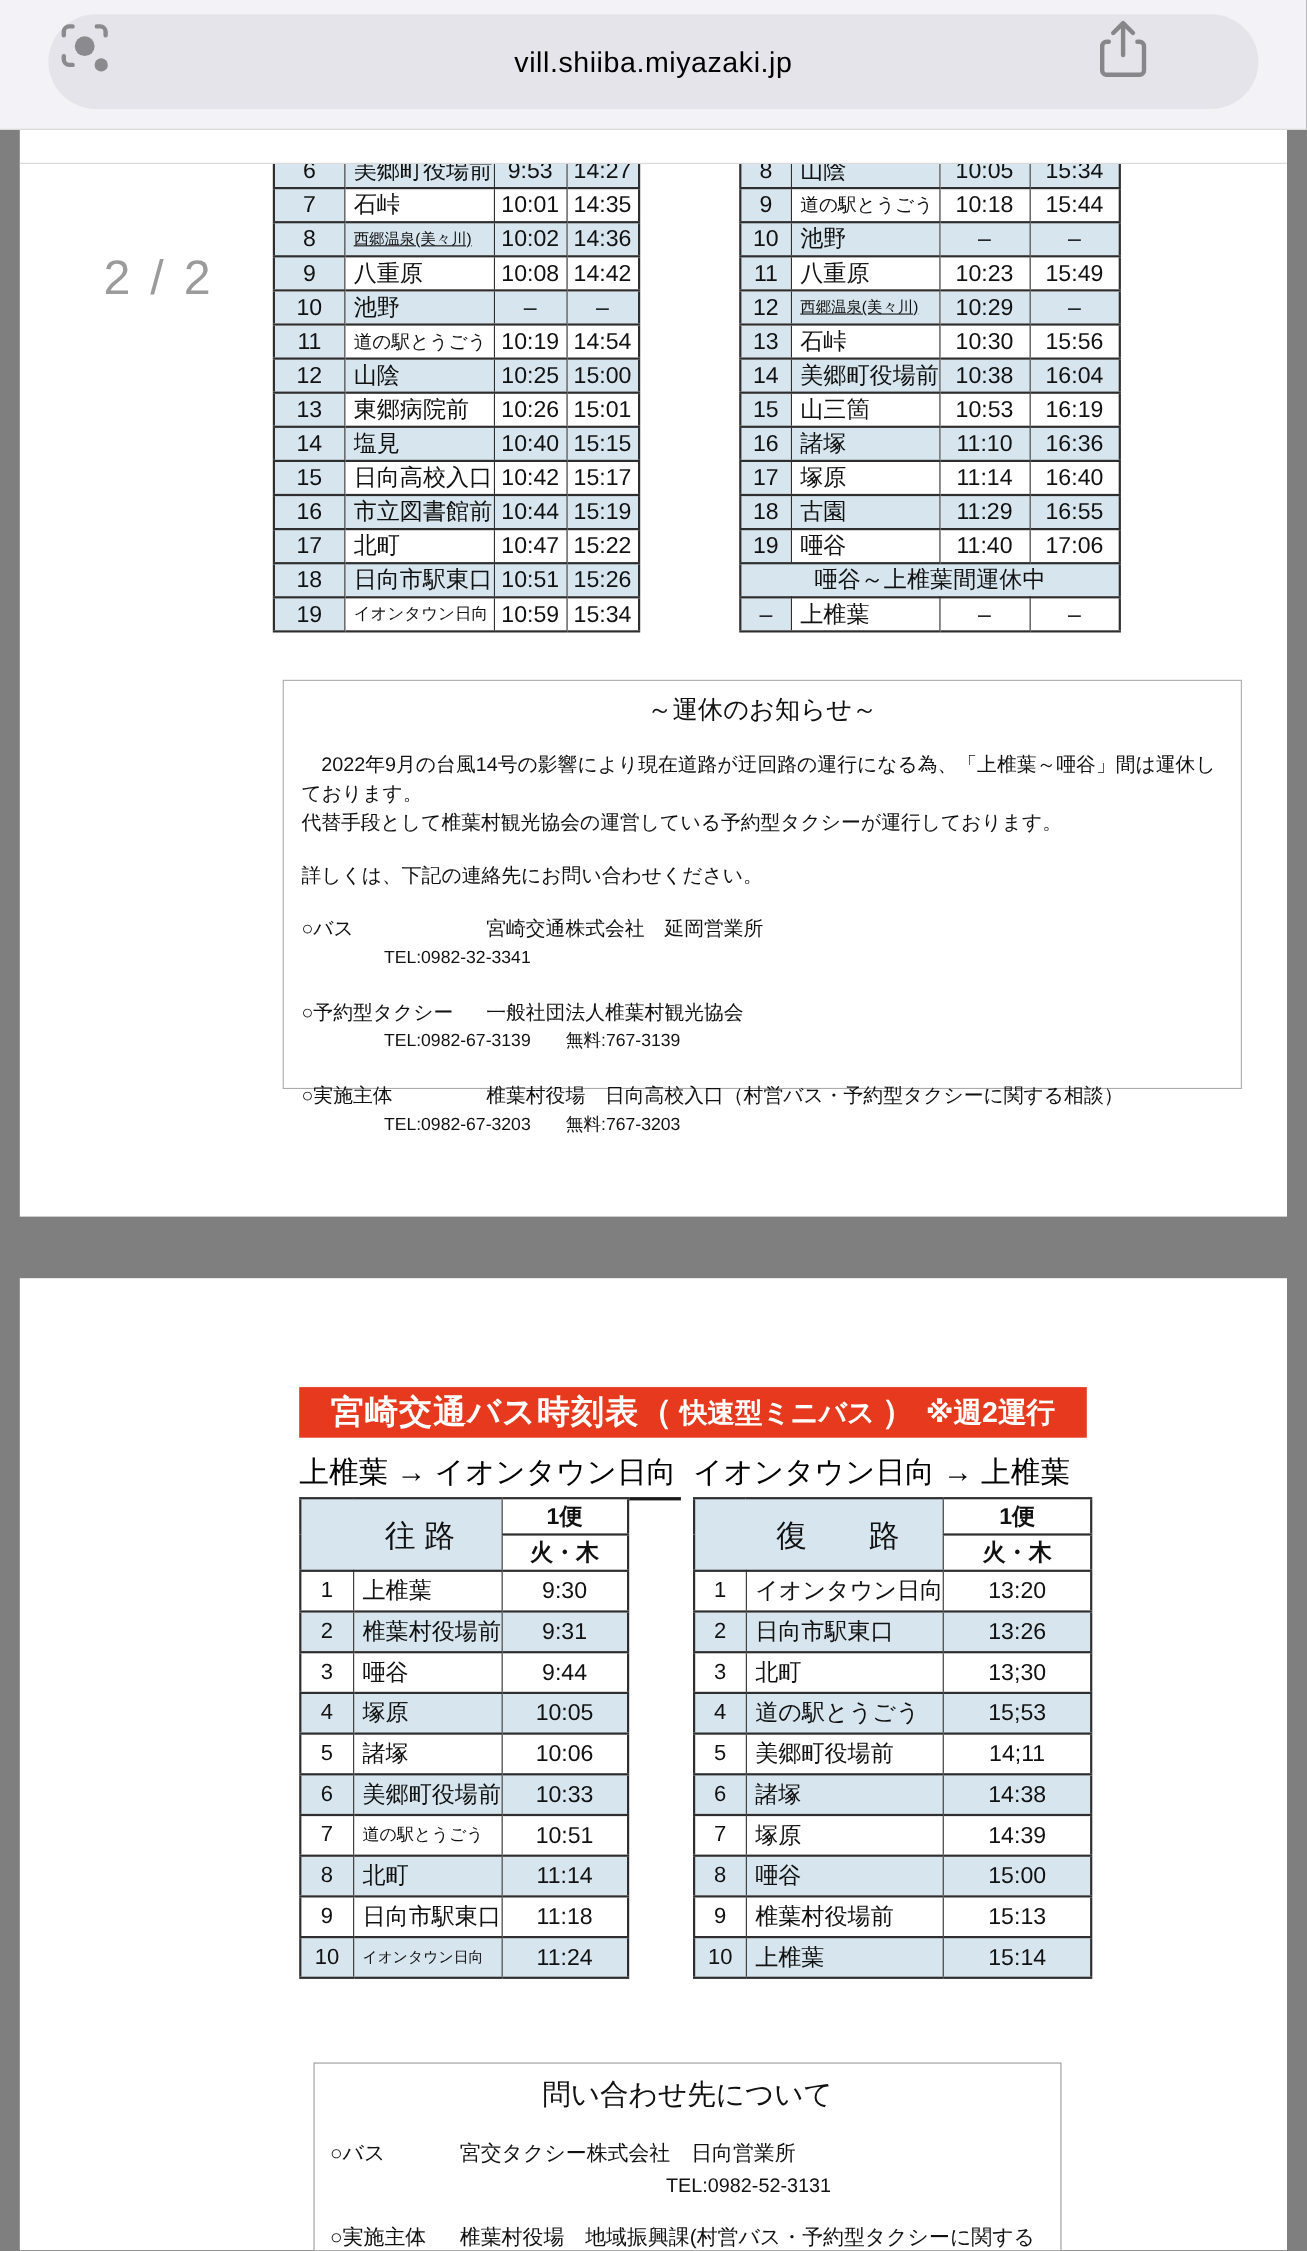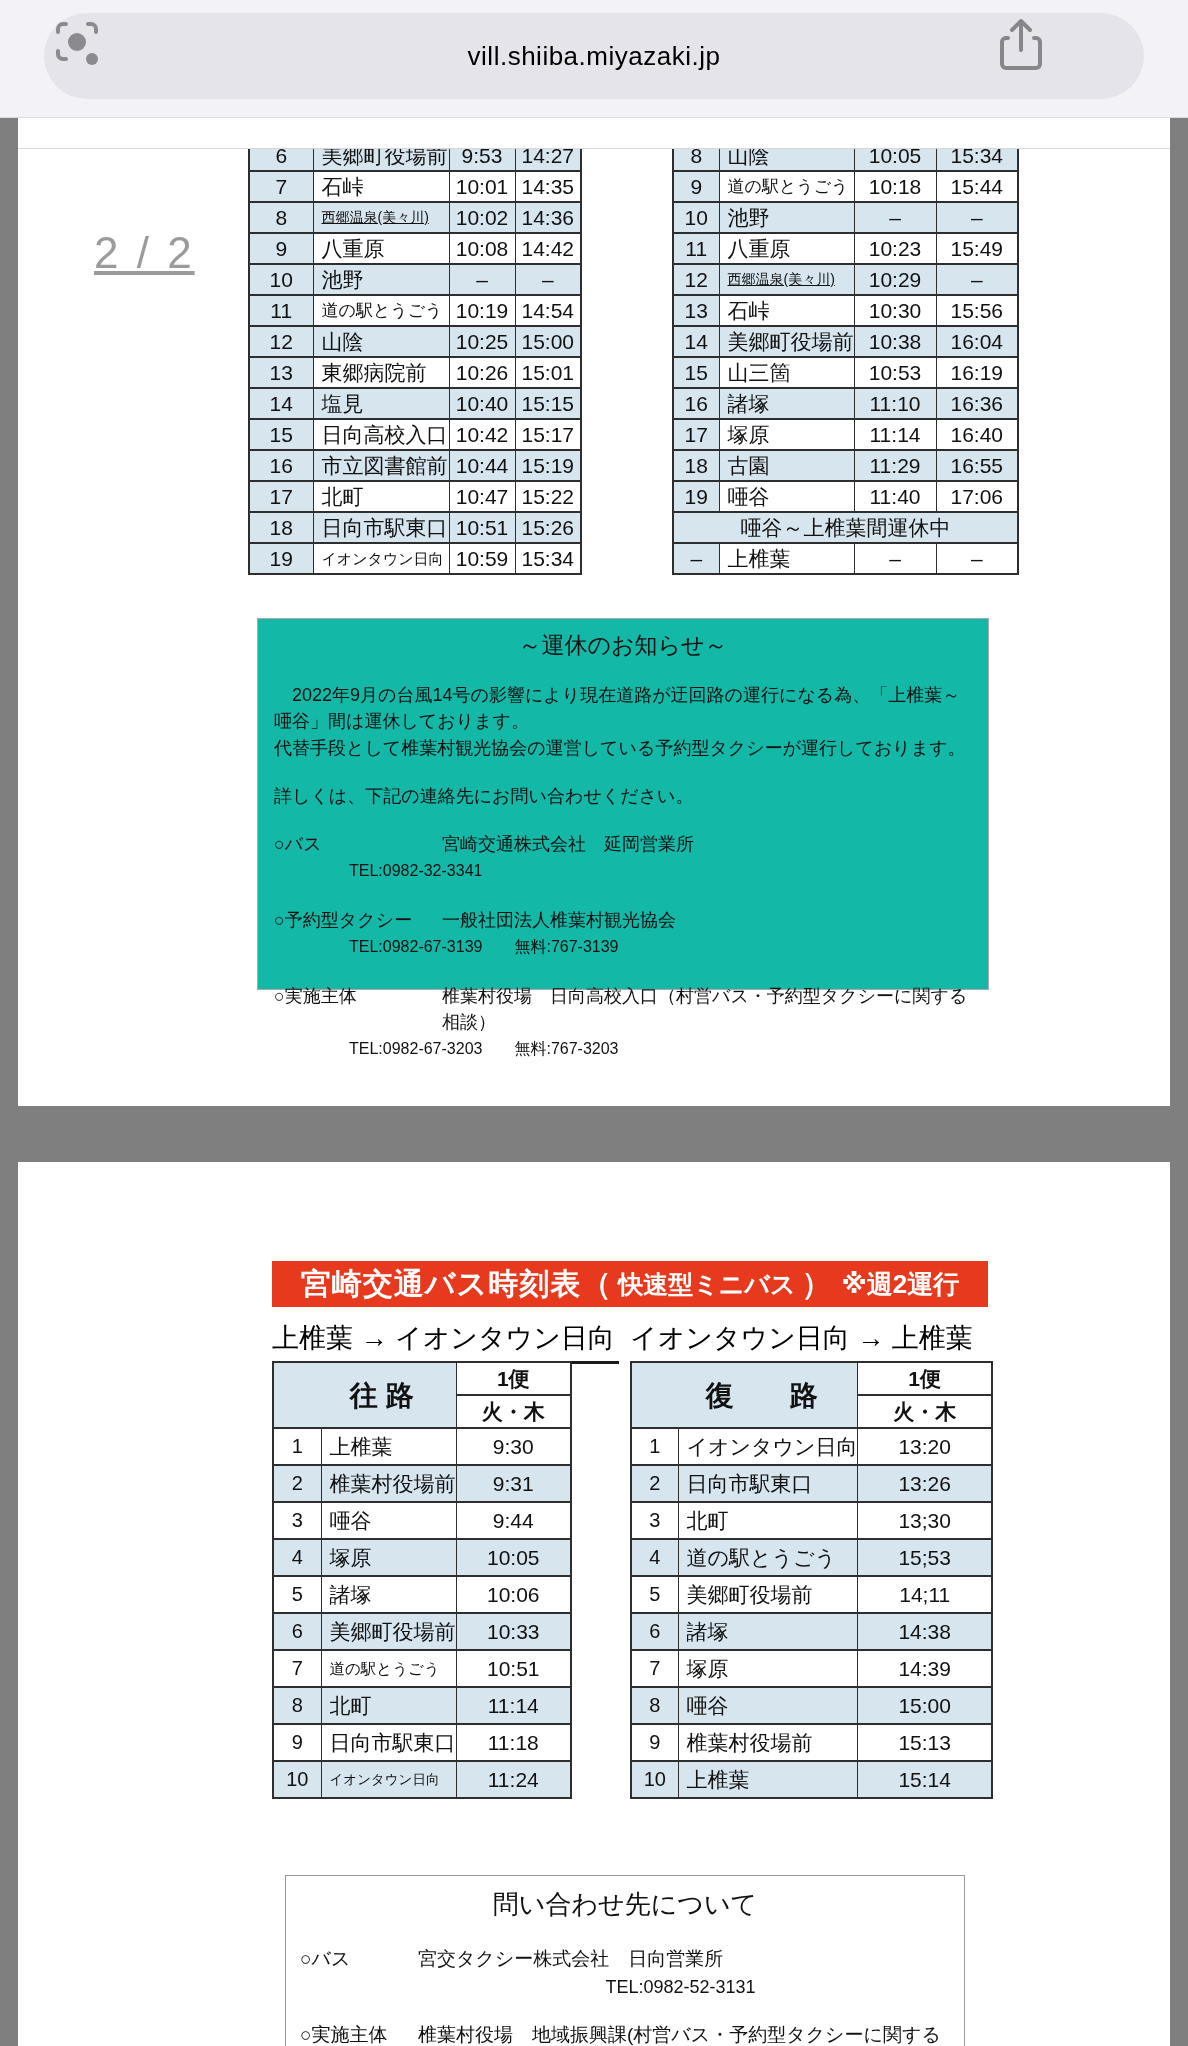--- a/index.html
+++ b/index.html
@@ -15,21 +15,21 @@
   .lens-icon{position:absolute;left:52px;top:18px;width:50px;height:50px;}
   .share-icon{position:absolute;right:140px;top:16px;width:54px;height:58px;}
   .url-text{font-size:26px;color:#000;letter-spacing:.5px;}
 
   
   .page{position:absolute;left:18px;width:1152px;background:#ffffff;}
   .page1{top:118px;height:988px;}
   .page2{top:1162px;height:884px;}
 
   .page-indicator{position:absolute;left:94px;top:228px;font-size:44px;color:#9b9b9b;
-                  letter-spacing:3px;z-index:5;text-decoration:underline;}
+                  letter-spacing:3px;z-index:5;}
 
   
   table.tt{border-collapse:collapse;table-layout:fixed;background:#fff;border:2px solid #2e2e2e;}
   table.tt td{border-left:1px solid #2e2e2e;border-right:1px solid #2e2e2e;
               border-top:2px solid #2e2e2e;border-bottom:2px solid #2e2e2e;
               padding:0;font-size:21px;overflow:hidden;white-space:nowrap;}
   .tt .num{text-align:center;}
   .tt .stop{text-align:left;padding-left:8px;}
   .tt .t1,.tt .t2,.tt .time{text-align:center;}
   .tt tr.even td{background:#d7e5ee;}
@@ -41,21 +41,21 @@
   .tt-top td{height:31px;line-height:29px;}
   .tt-top td.num{background:#d7e5ee;}
   .tt-left{position:absolute;left:230px;top:-10px;}
   .tt-right{position:absolute;left:654px;top:-10px;}
   .tt-top .stop.s7{font-size:17px;}
   .tt-top .stop.s8{font-size:15px;}
   .tt-top .stop.s9{font-size:14px;text-decoration:underline;}
   .tt .note{background:#d7e5ee;text-align:center;font-size:21px;}
 
   
-  .notice{position:absolute;left:257px;top:618px;width:732px;height:372px;background:#14b8a6;
+  .notice{position:absolute;left:257px;top:618px;width:872px;height:372px;background:#ffffff;
           border:1px solid #ababab;padding:8px 16px 0 16px;z-index:3;font-size:18px;line-height:1.45;}
   .notice-title{text-align:center;font-size:23px;margin:2px 0 20px 0;}
   .notice p{margin:0;}
   .notice .gap{height:22px;}
   .entry{margin-bottom:25px;}
   .entry .l1{display:flex;}
   .clabel{width:168px;flex:0 0 168px;}
   .corg{flex:1;}
   .l2{margin-left:75px;font-size:16px;margin-top:2px;}
 
@@ -71,21 +71,21 @@
                border-bottom:3px solid #1a1a1a;padding:0 4px 5px 0;z-index:3;}
   .dir-left{left:272px;}
   .dir-right{left:630px;}
 
   .tbl-bottom{position:absolute;top:1361px;z-index:3;}
   .tbl-out{left:272px;}
   .tbl-in{left:630px;}
   .tt-bottom td{height:37px;line-height:35px;font-size:19px;}
   .tt-bottom td.time{font-size:21px;}
   .tt-bottom td.num{font-size:20px;}
-  .tt-bottom .route{background:#d7e5ee;font-size:28px;font-weight:bold;text-align:center;height:33px;padding-left:34px;}
+  .tt-bottom .route{background:#d7e5ee;font-size:28px;font-weight:normal;text-align:center;height:33px;padding-left:34px;}
   .tt-bottom .svc{background:#fff;font-size:21px;font-weight:bold;text-align:center;height:33px;line-height:31px;margin-top:36px;}
   .tbl-out .stop.s7{font-size:15.5px;}
   .tbl-out .stop.s8{font-size:13.5px;}
 
   .contact2{position:absolute;left:285px;top:1875px;width:680px;height:200px;background:#fff;
             border:1px solid #9a9a9a;padding:6px 14px 0 14px;z-index:3;font-size:19px;line-height:1.4;}
   .contact2-title{text-align:center;font-size:26px;margin:4px 0 24px 0;}
   .contact2 .clabel{width:118px;flex:0 0 118px;}
   .contact2 .l2{margin-left:111px;font-size:18px;text-align:center;}
   .contact2 .entry{margin-bottom:22px;}

